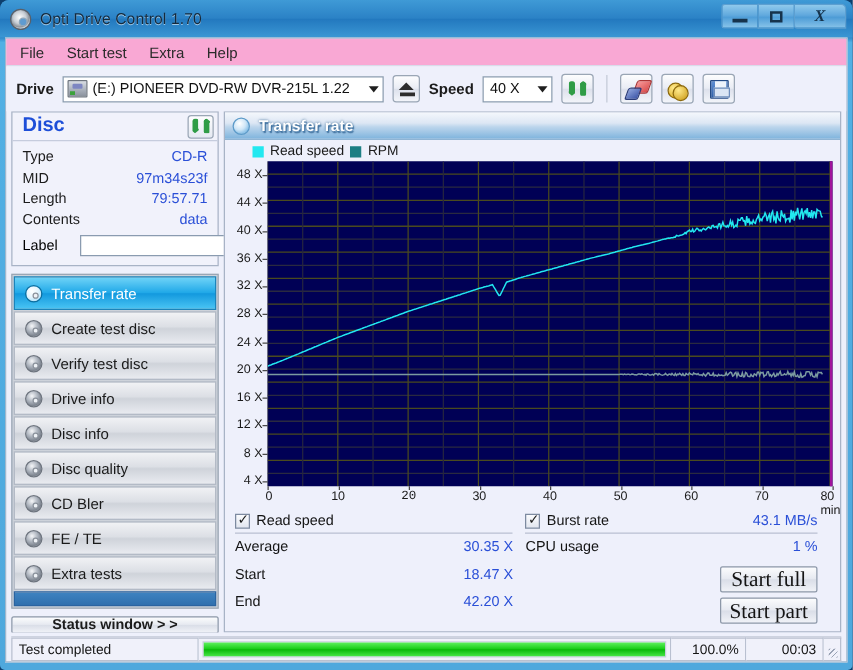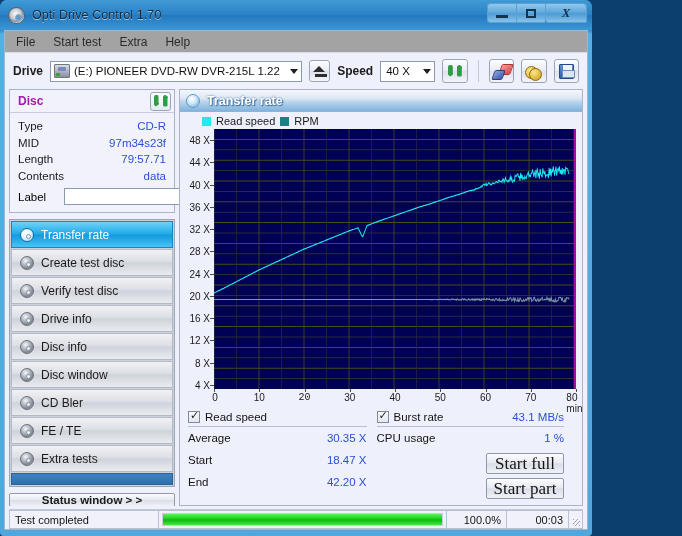--- a/index.html
+++ b/index.html
@@ -5,21 +5,21 @@
   * { box-sizing: border-box; margin: 0; padding: 0; }
   html, body {
     width: 682px; height: 536px;
     font-family: "Liberation Sans", sans-serif;
     font-size: 12px;
     background: #0d3f6e;
     overflow: hidden;
   }
   .window {
     position: absolute; left: 0; top: 0;
-    width: 592px; height: 536px;
+    width: 682px; height: 536px;
     background: linear-gradient(180deg,#2e87c9 0%, #2e87c9 30px, #52b0e4 34px, #4fa8dd 100%);
     border-radius: 7px 7px 4px 4px;
     padding: 0;
   }
   
   .titlebar {
     height: 30px; position: relative;
     display: flex; align-items: center;
     padding-left: 8px;
     border-radius: 7px 7px 0 0;
@@ -58,21 +58,21 @@
   .wb-close { font-size: 13px; font-family: "Liberation Serif", serif; font-weight: bold; font-style: italic;}
   
   .client {
     position: absolute; left: 4px; top: 30px; right: 4px; bottom: 6px;
     background: #eef0fb;
     border: 1px solid #9fb7cd;
     display: flex; flex-direction: column;
   }
   .menubar {
     height: 22px; display: flex; align-items: center;
-    background: #a3a3a3; border-bottom: 1px solid #d8dcea;
+    background: #f9a8d4; border-bottom: 1px solid #d8dcea;
     padding-left: 11px; gap: 18px;
   }
   .menubar span { color: #2b2b2b; font-size: 12px; }
   
   .toolbar {
     height: 36px; display: flex; align-items: center;
     padding: 0 8px; gap: 7px;
     background: #eef0fb;
   }
   .tb-label { font-weight: bold; font-size: 12px; color: #1c1c1c; }
@@ -124,21 +124,21 @@
   .body-split { flex: 1; display: flex; padding: 0 4px 0 4px; gap: 4px; overflow: hidden; }
   .left-col { width: 166px; display: flex; flex-direction: column; }
   
   .panel {
     border: 1px solid #a8b3c6; background: #f1f2fb;
   }
   .panel-head {
     height: 23px; display: flex; align-items: center; justify-content: space-between;
     padding: 0 3px 0 8px; border-bottom: 1px solid #c6ccdd;
   }
-  .panel-head b { font-size: 12px; color: #a21caf; }
+  .panel-head b { font-size: 16px; color: #1d4ed8; }
   .small-btn {
     width: 21px; height: 19px; border: 1px solid #9aa6b5; border-radius: 3px;
     background: linear-gradient(180deg,#fdfdfe,#e5e9f2);
     display:flex;align-items:center;justify-content:center;
   }
   .disc-rows { padding: 5px 8px 6px 8px; }
   .drow { display: flex; justify-content: space-between; line-height: 16.5px; font-size: 11.5px;}
   .drow .k { color: #1c1c1c; }
   .drow .v { color: #2a4fd7; }
   .label-row { display: flex; align-items: center; gap: 18px; margin-top: 3px; }
@@ -356,21 +356,21 @@
           <div class="navitem">
             <span class="nav-ico"></span>
             <span>Drive info</span>
           </div>
           <div class="navitem">
             <span class="nav-ico"></span>
             <span>Disc info</span>
           </div>
           <div class="navitem">
             <span class="nav-ico"></span>
-            <span>Disc window</span>
+            <span>Disc quality</span>
           </div>
           <div class="navitem">
             <span class="nav-ico"></span>
             <span>CD Bler</span>
           </div>
           <div class="navitem">
             <span class="nav-ico"></span>
             <span>FE / TE</span>
           </div>
           <div class="navitem">

